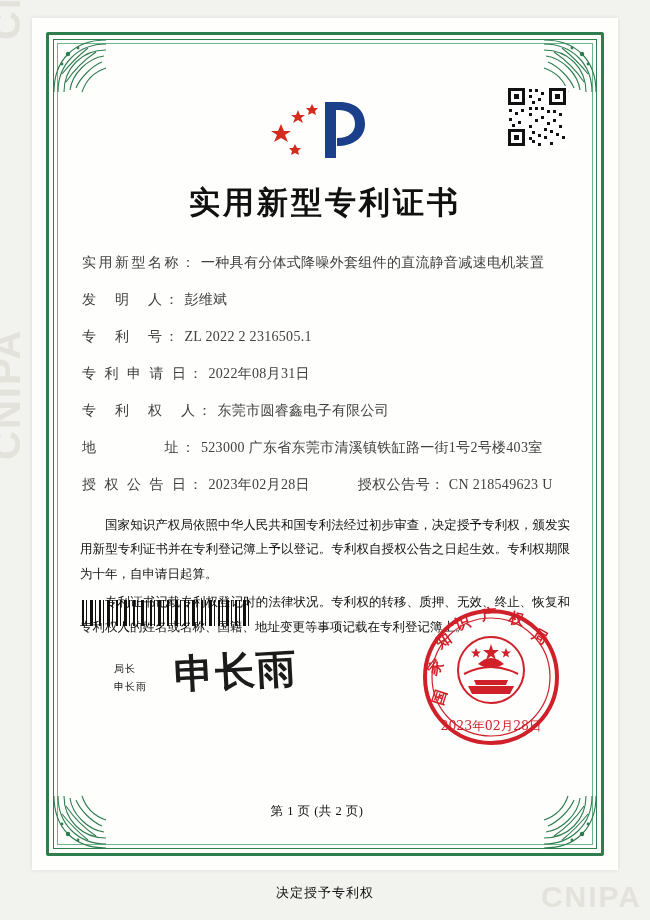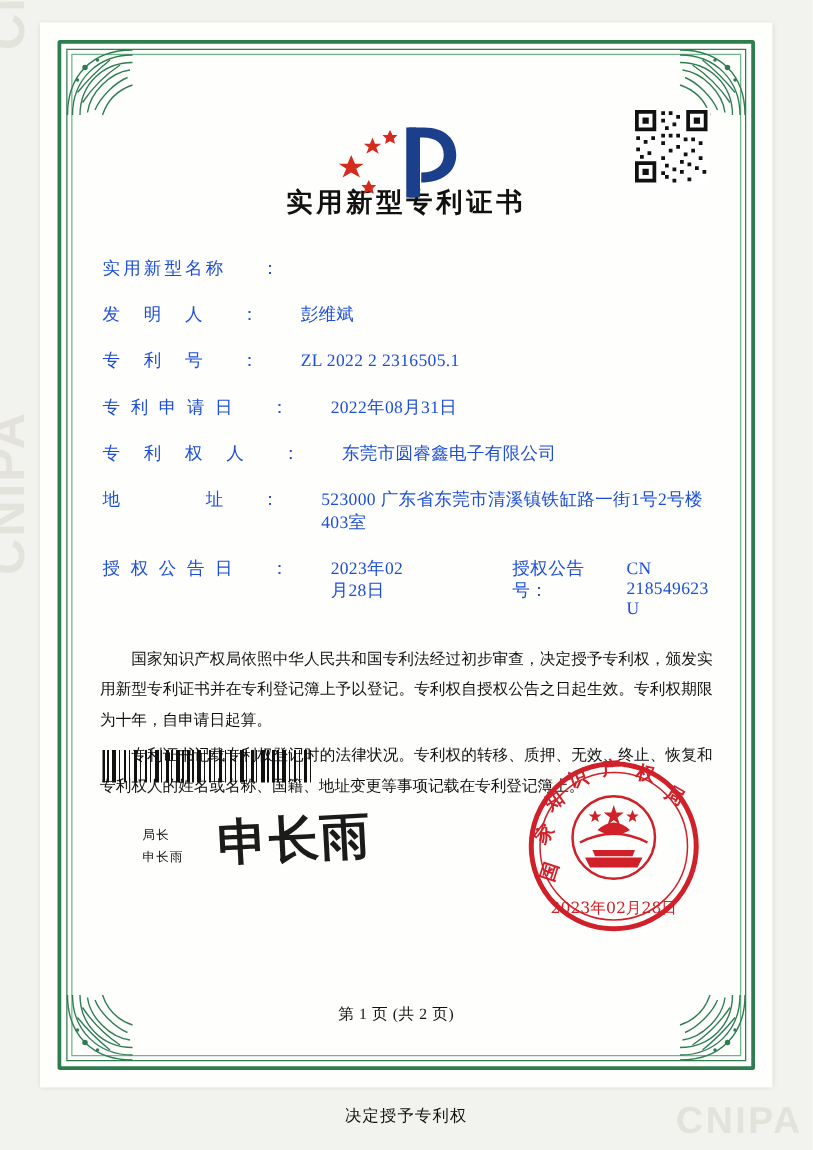--- a/index.html
+++ b/index.html
@@ -126,39 +126,38 @@
   .qr {
     position: absolute;
     right: 4px;
     top: 8px;
     width: 62px;
     height: 62px;
   }
 
   .title {
     text-align: center;
-    font-size: 21px;
+    font-size: 31px;
     font-weight: bold;
     letter-spacing: 3px;
     color: #111;
-    margin-top: 70px;
+    margin-top: 104px;
     font-family: "DejaVu Serif", serif;
   }
 
   .fields {
     margin-top: 30px;
     padding-left: 4px;
   }
   .frow {
     display: flex;
     align-items: baseline;
     font-size: 14px;
-    color: #1d4ed8;
+    color: #404040;
     margin-bottom: 19px;
-    gap: 28px;
   }
   .flabel {
     white-space: nowrap;
     letter-spacing: 0.5px;
   }
   .flabel.sp3 { letter-spacing: 2.5px; }
   .fcolon { margin: 0 2px 0 0; }
   .fvalue {
     margin-left: 4px;
     letter-spacing: 0.3px;
@@ -407,20 +406,21 @@
       </svg>
     </div>
 
     <div class="title">实用新型专利证书</div>
 
     <div class="fields">
 
       <div class="frow">
         <span class="flabel sp3">实用新型名称</span>
         <span class="fcolon">：</span>
+        <span class="fvalue">一种具有分体式降噪外套组件的直流静音减速电机装置</span>
       </div>
 
       <div class="frow">
         <span class="flabel sp3">发　明　人</span>
         <span class="fcolon">：</span>
         <span class="fvalue">彭维斌</span>
       </div>
 
       <div class="frow">
         <span class="flabel sp3">专　利　号</span>

